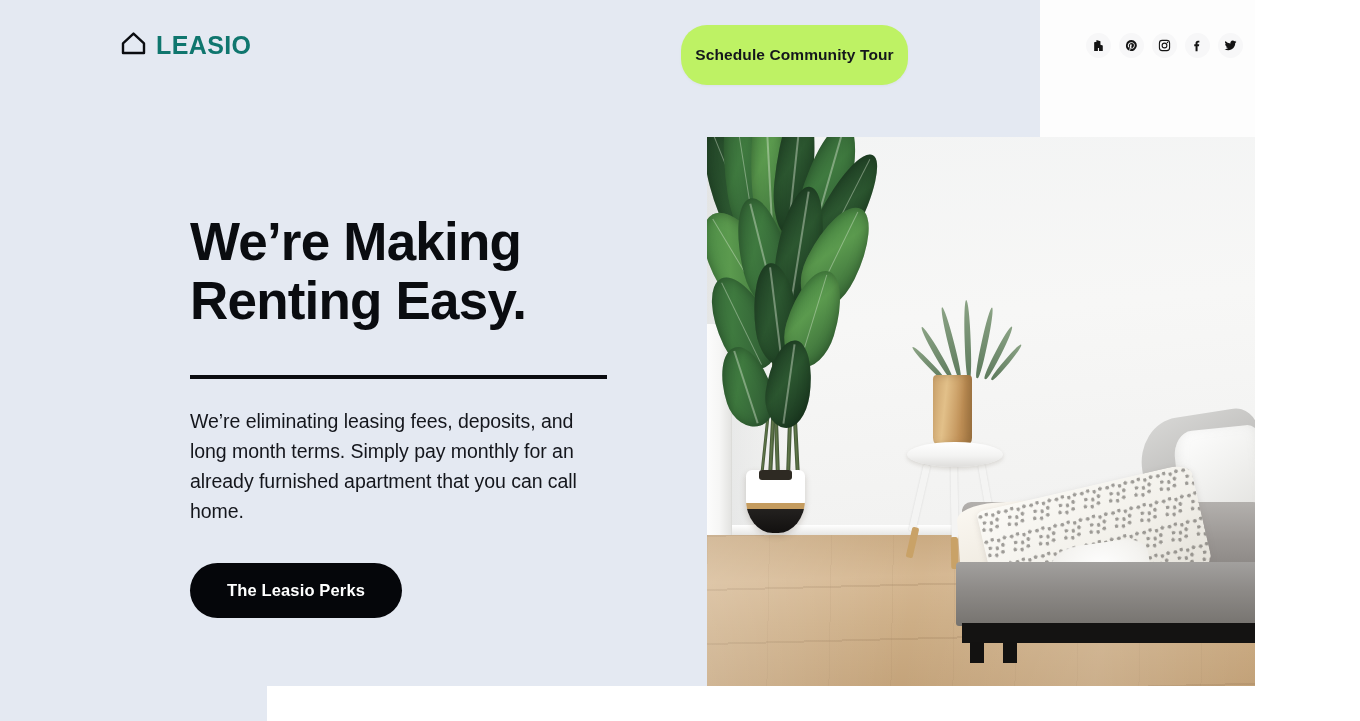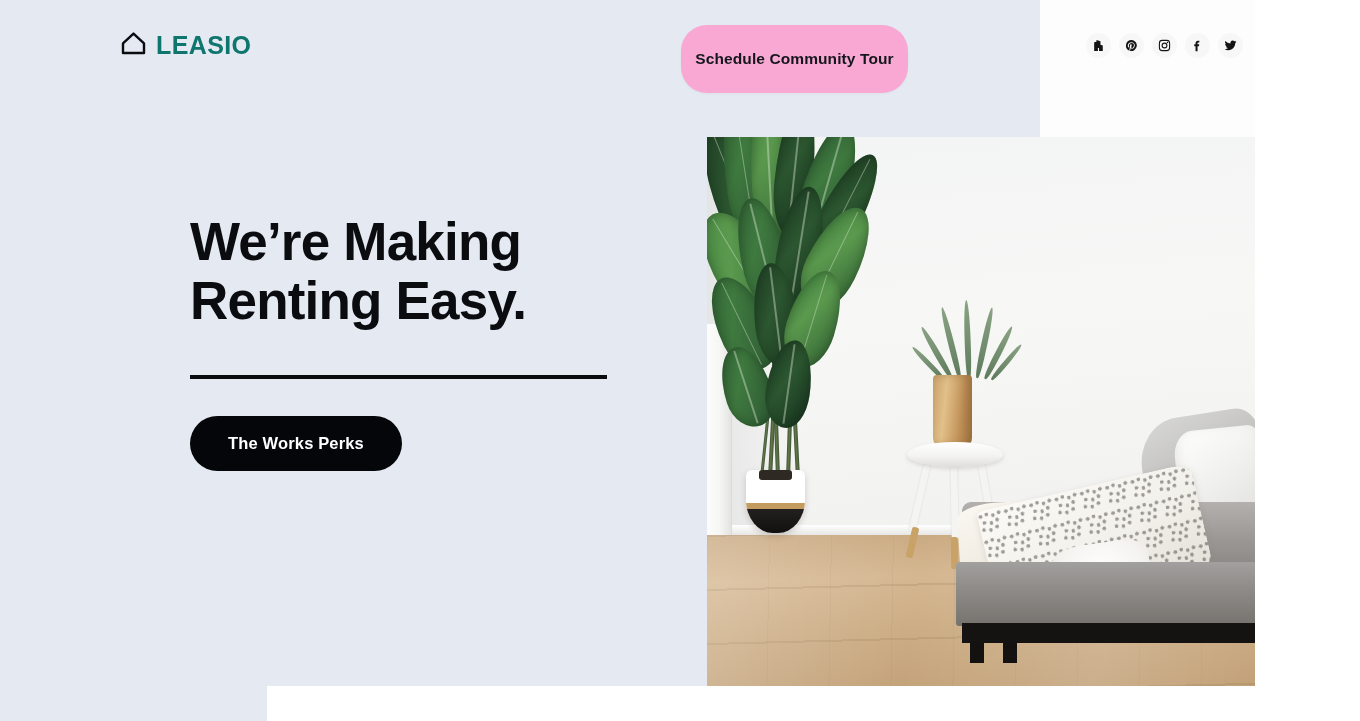--- a/index.html
+++ b/index.html
@@ -92,23 +92,23 @@
     white-space: nowrap;
     padding: 4px 0;
     cursor: pointer;
   }
 
   .cta-pill {
     position: absolute;
     left: 681px;
     top: 25px;
     width: 227px;
-    height: 68px;
+    height: 60px;
     border-radius: 26px;
-    background: #f9a8d4;
+    background: #bef264;
     border: none;
     color: #14161c;
     font-size: 15.5px;
     font-weight: 600;
     letter-spacing: 0.1px;
     font-family: "Liberation Sans", sans-serif;
     cursor: pointer;
     box-shadow: 0 1px 3px rgba(20,22,28,0.04);
   }
 
@@ -513,16 +513,17 @@
           <path d="M23 4.9c-.8.4-1.7.6-2.6.8a4.5 4.5 0 0 0 2-2.5c-.9.5-1.9.9-2.9 1.1a4.5 4.5 0 0 0-7.7 4.1A12.8 12.8 0 0 1 2.5 3.7a4.5 4.5 0 0 0 1.4 6 4.4 4.4 0 0 1-2-.6v.1c0 2.2 1.5 4 3.6 4.4a4.5 4.5 0 0 1-2 .1 4.5 4.5 0 0 0 4.2 3.1A9 9 0 0 1 1 18.7a12.7 12.7 0 0 0 6.9 2c8.3 0 12.8-6.9 12.8-12.8v-.6c.9-.6 1.7-1.4 2.3-2.4Z"></path>
         </svg>
       </a>
     </div>
   </header>
 
   <section class="hero-copy">
     <h1 class="headline">We’re Making
 Renting Easy.</h1>
     <div class="rule"></div>
-    <button class="perks-btn">The Works Perks</button>
+    <p class="lede">We’re eliminating leasing fees, deposits, and long month terms. Simply pay monthly for an already furnished apartment that you can call home.</p>
+    <button class="perks-btn">The Leasio Perks</button>
   </section>
 
 </div>
 
 </body></html>

